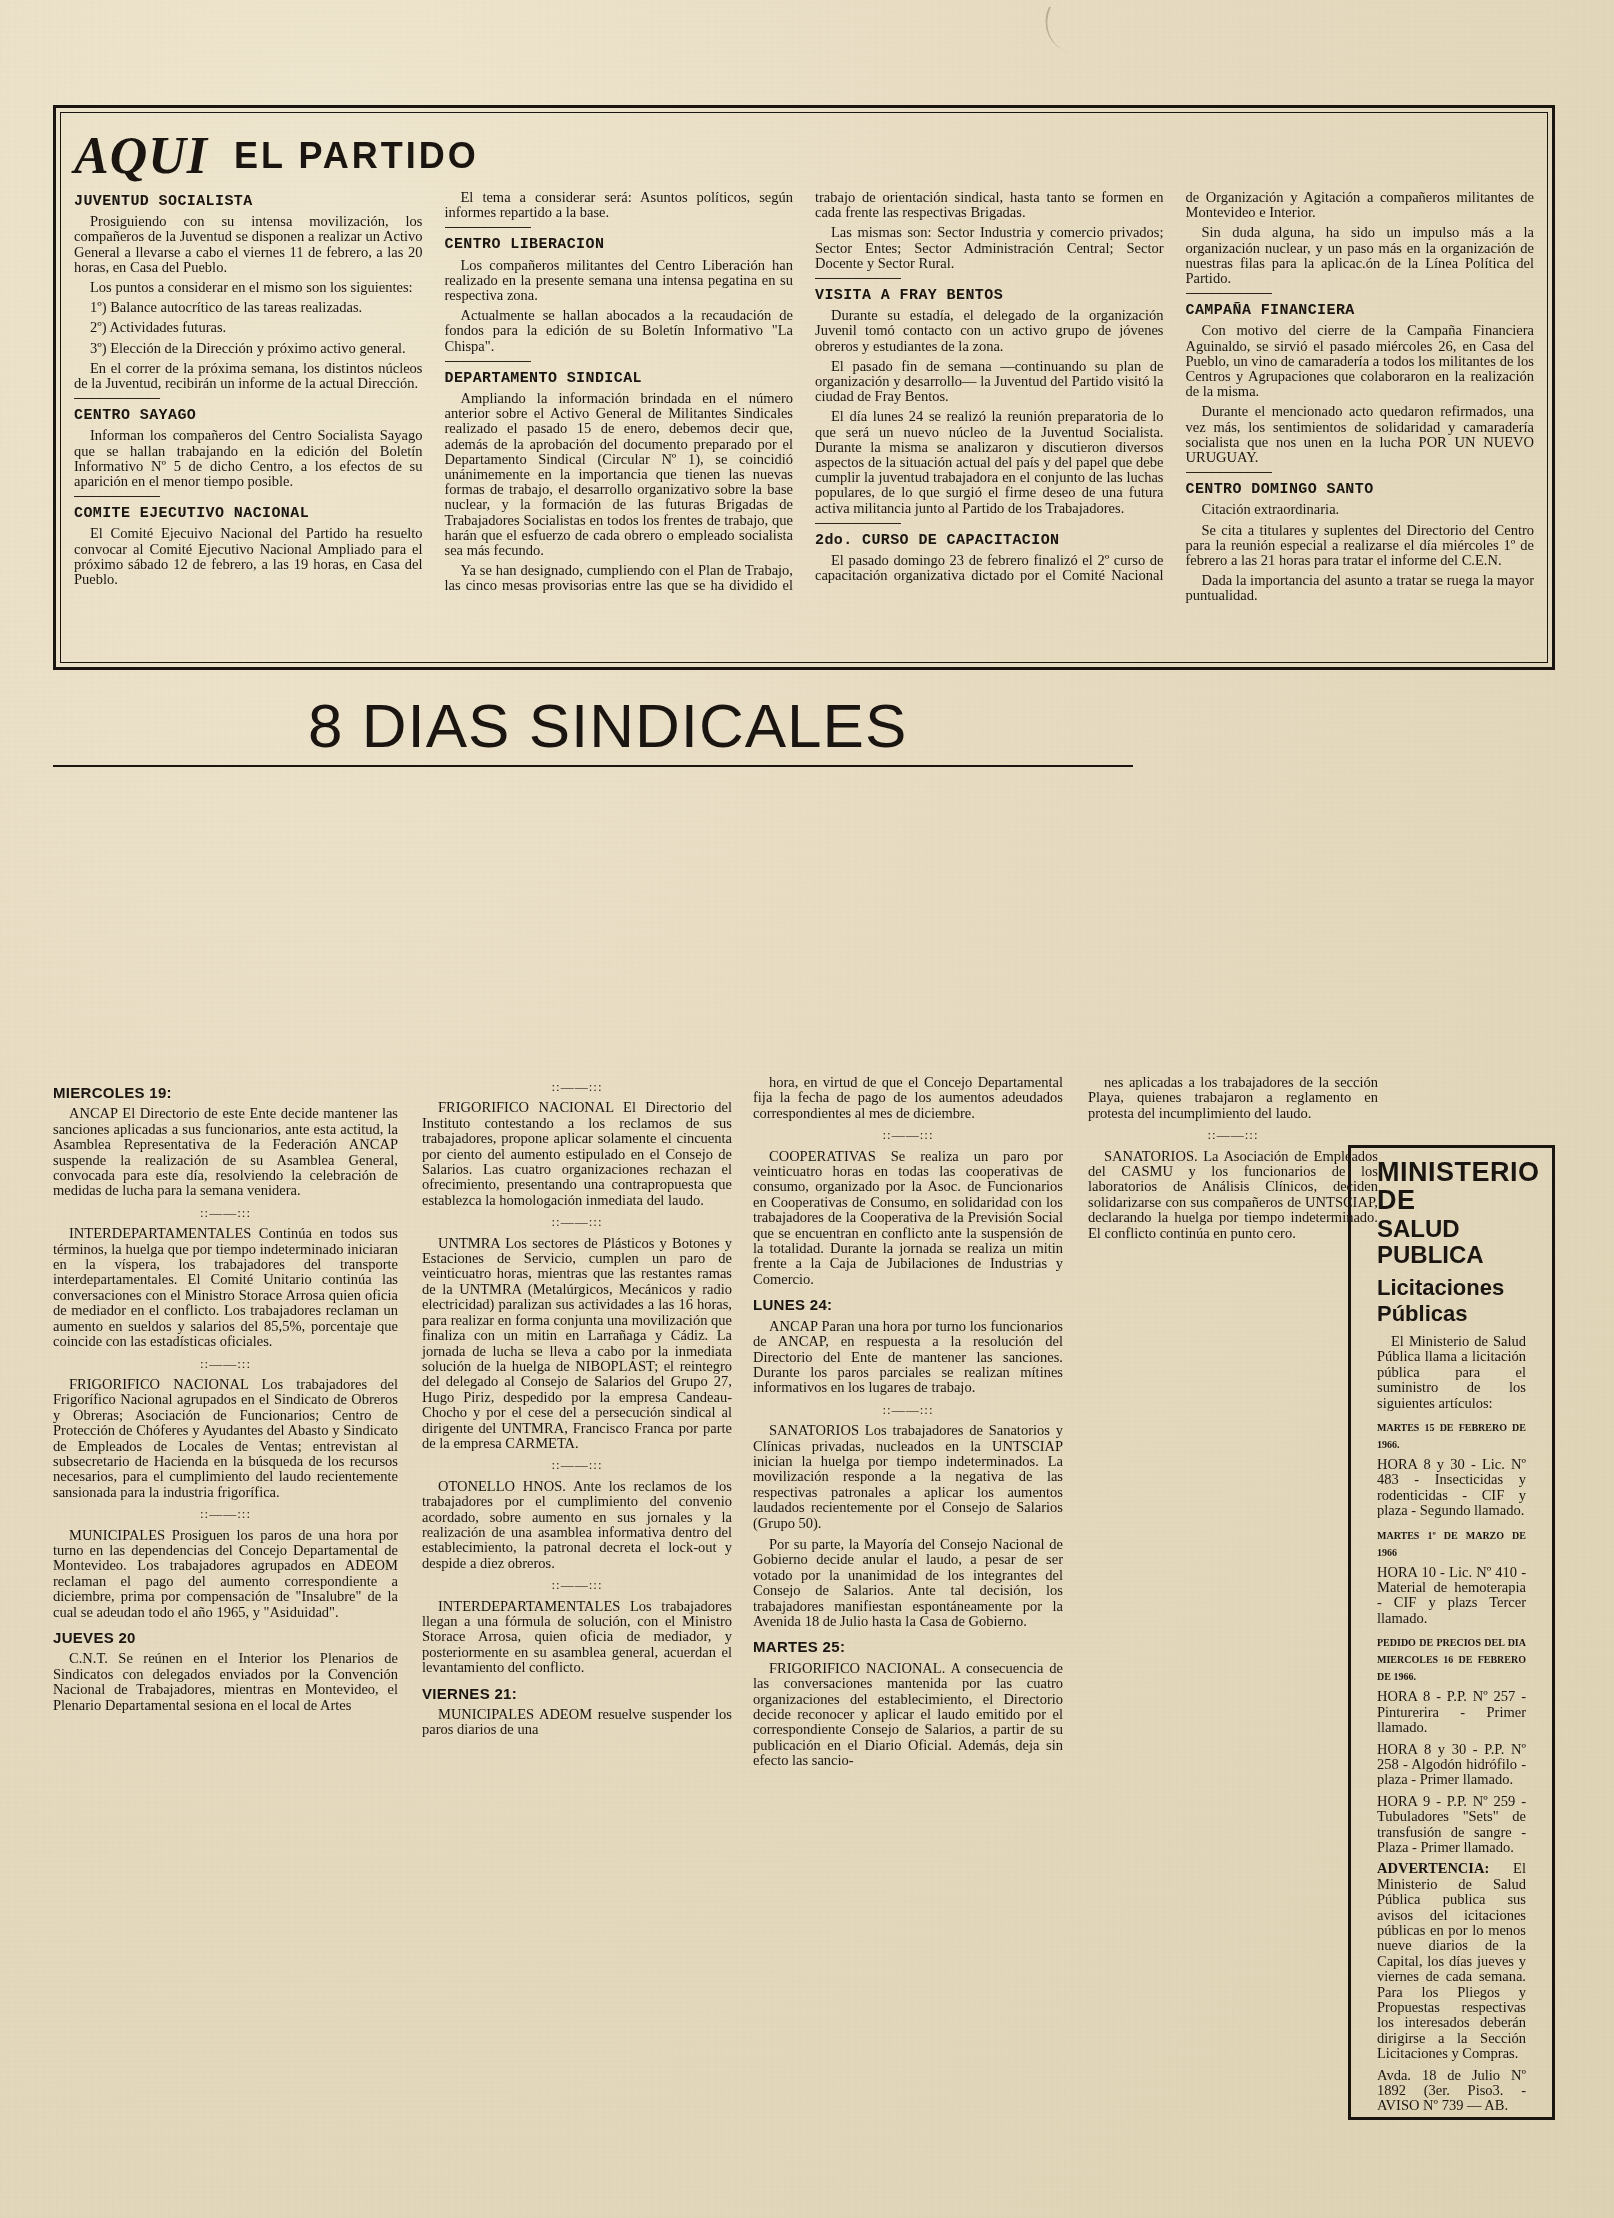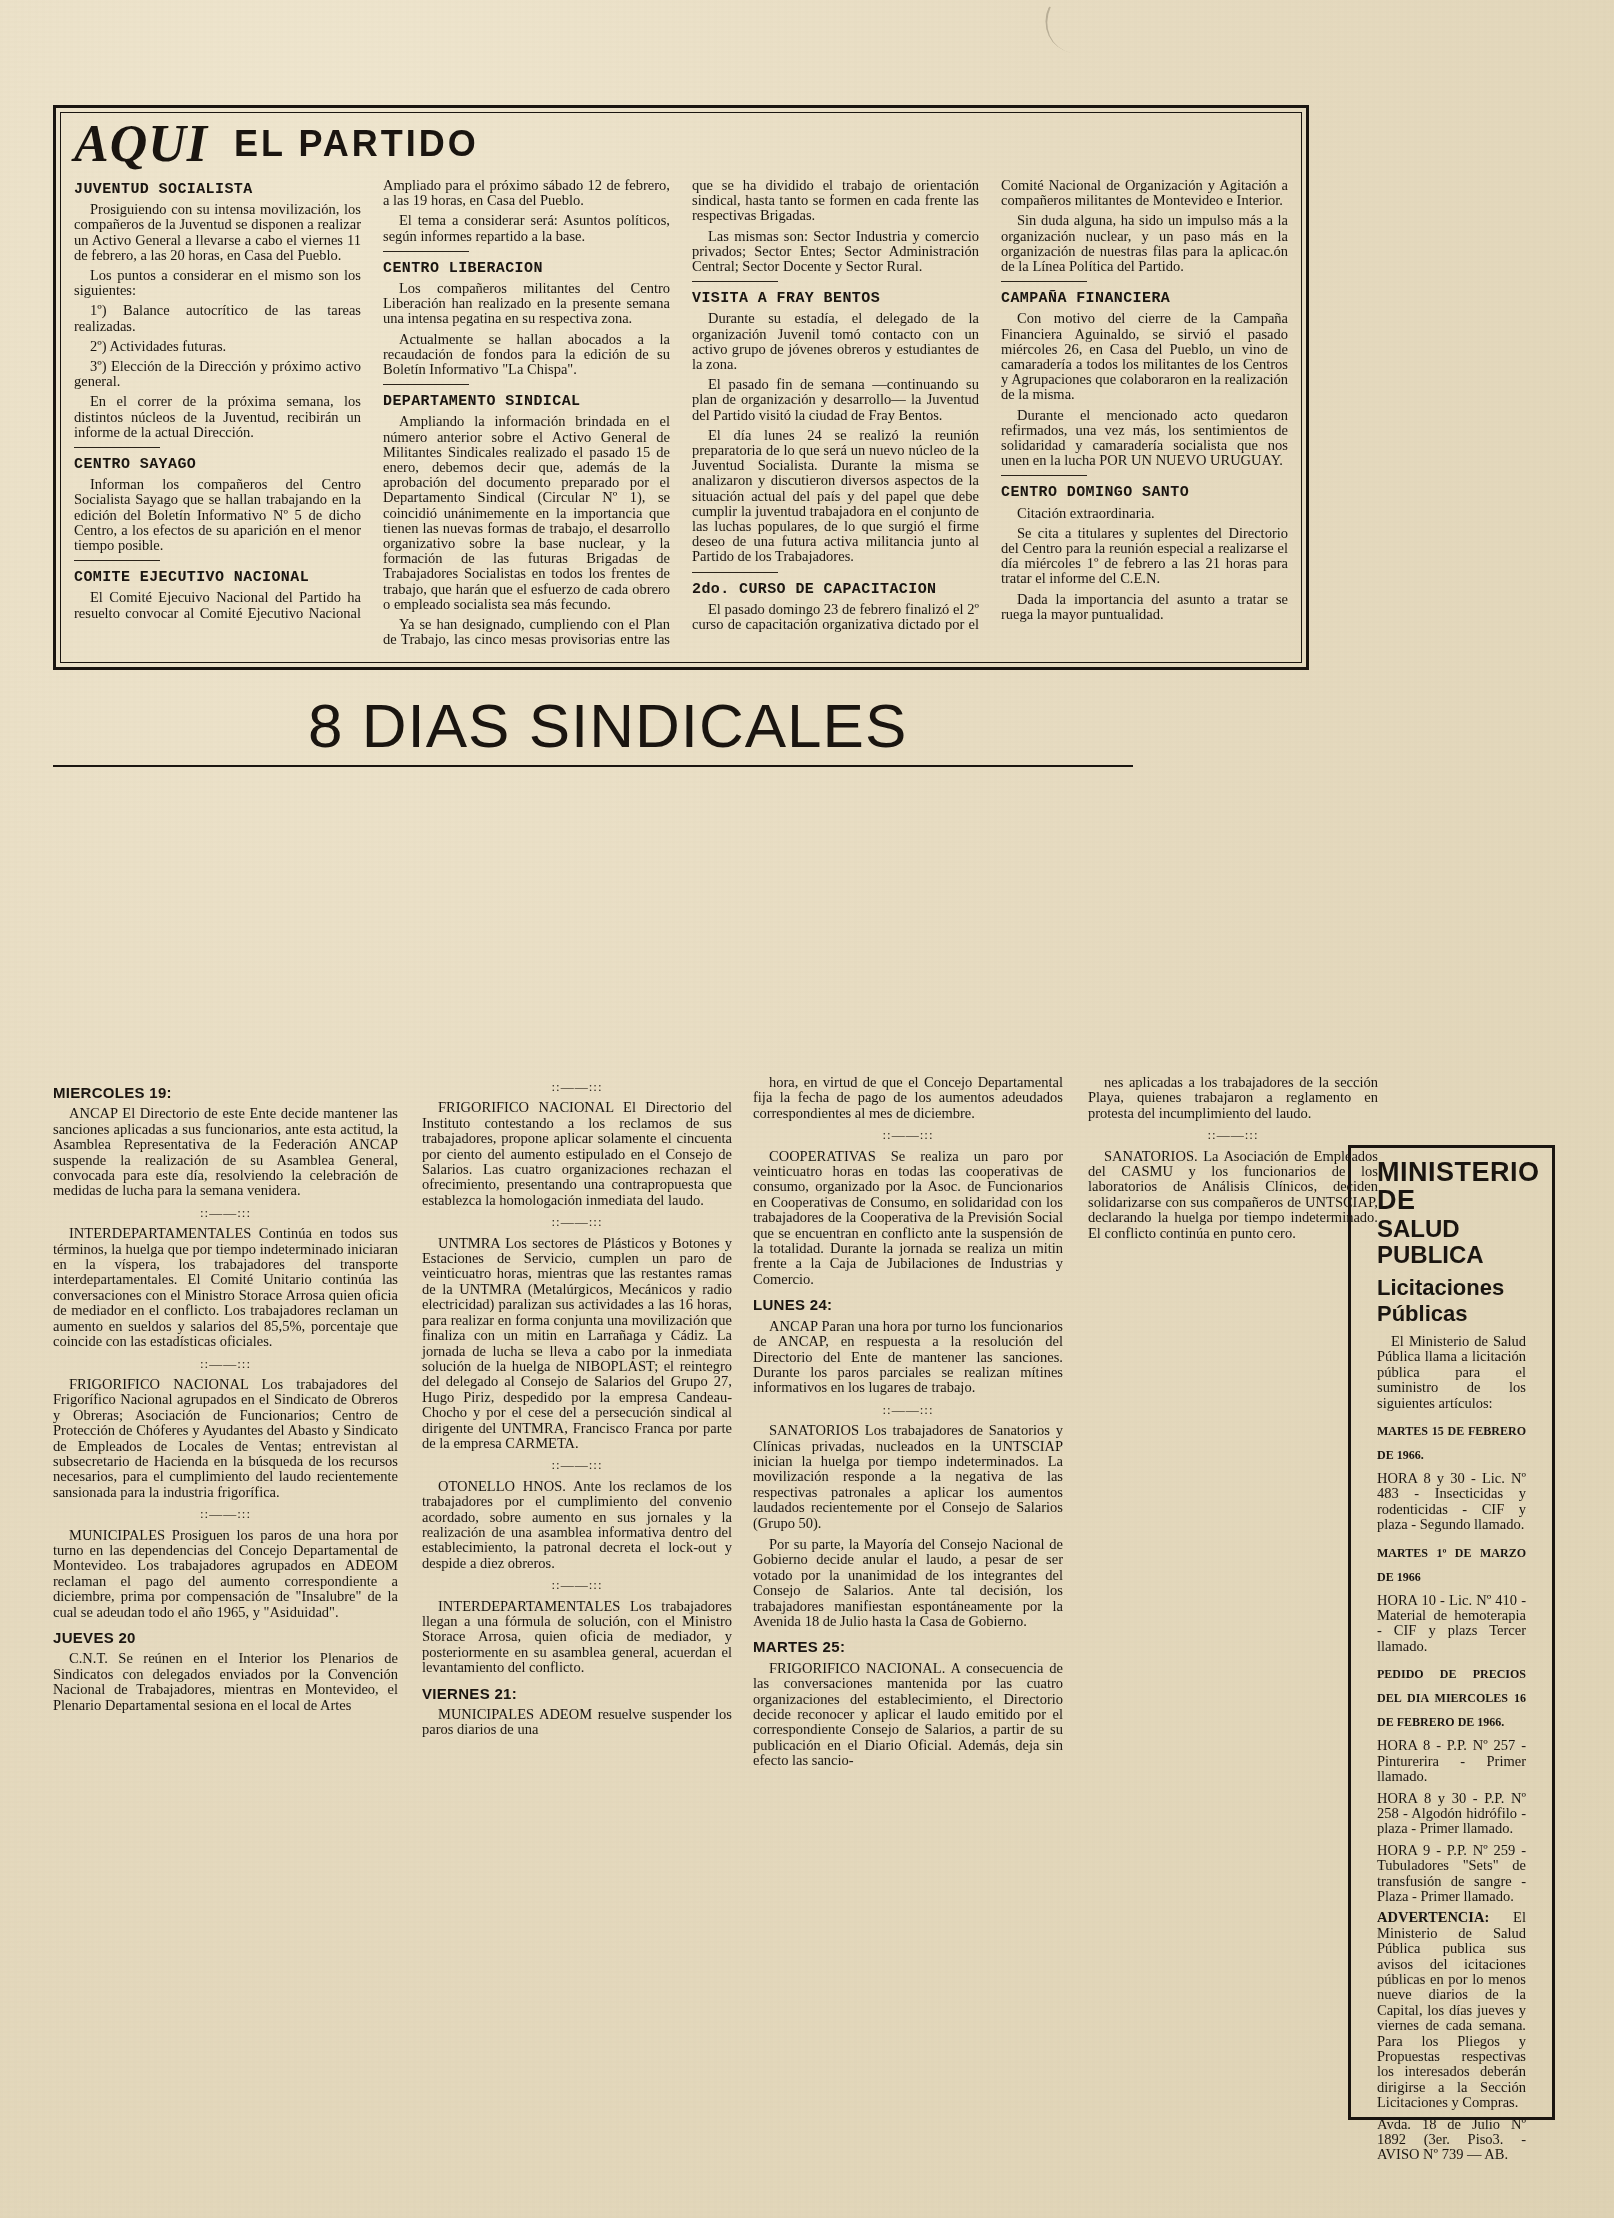--- a/index.html
+++ b/index.html
@@ -21,24 +21,24 @@
       repeating-linear-gradient(0deg, rgba(140,120,80,.05) 0 2px, rgba(255,255,255,0) 2px 5px),
       repeating-linear-gradient(90deg, rgba(140,120,80,.04) 0 3px, rgba(255,255,255,0) 3px 7px);
     pointer-events:none;}
   .scrawl{position:absolute;left:1040px;top:10px;width:40px;height:40px;
     border-left:2px solid rgba(60,50,35,.45);
     transform:rotate(14deg) skewX(-10deg);
     border-radius:0 0 0 40px;opacity:.6;}
 
   
   .topbox{
-    position:absolute;left:53px;top:105px;width:1256px;height:565px;
+    position:absolute;left:53px;top:105px;width:1502px;height:565px;
     border:3px solid #1a1510;
     box-sizing:border-box;
-    padding:10px 14px 6px 14px;
+    padding:22px 14px 6px 14px;
   }
   .topbox::after{
     content:"";position:absolute;left:4px;top:4px;right:4px;bottom:4px;
     border:1px solid #1a1510;pointer-events:none;
   }
   .aqui-head{
     position:relative;height:58px;margin-left:4px;
   }
   .aqui{
     font-family:"Liberation Serif", serif;
@@ -122,21 +122,21 @@
     font-family:"Liberation Sans", sans-serif;
     font-weight:700;font-size:27px;line-height:28px;margin:0 0 2px 0;
     letter-spacing:.5px;
   }
   .minbox h2{
     font-family:"Liberation Sans", sans-serif;
     font-weight:700;font-size:24px;line-height:26px;margin:0 0 7px 0;
   }
   .minbox p{margin:0 0 6px 0;font-size:14.5px;line-height:15.4px;text-align:justify;text-indent:14px;}
   .minbox p.noind{text-indent:0;}
-  .minbox .sh{font-weight:700;font-size:12px;line-height:24px;margin:8px 0 4px 0;text-indent:0;}
+  .minbox .sh{font-weight:700;font-size:10px;line-height:17px;margin:8px 0 4px 0;text-indent:0;}
 </style>
 </head>
 <body>
 
 <div class="page">
   <div class="grain"></div>
   <div class="scrawl"></div>
 
   <div class="topbox">
     <div class="aqui-head">

